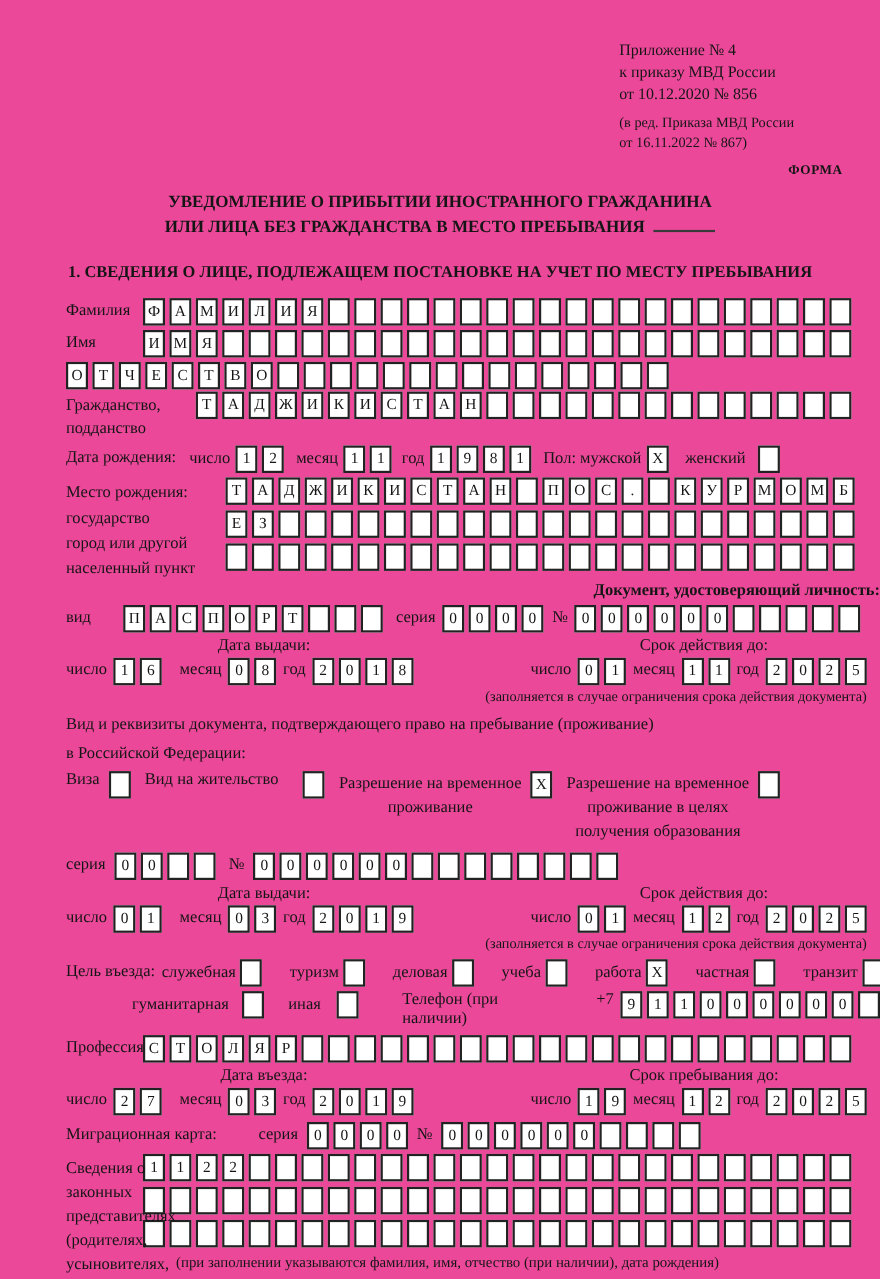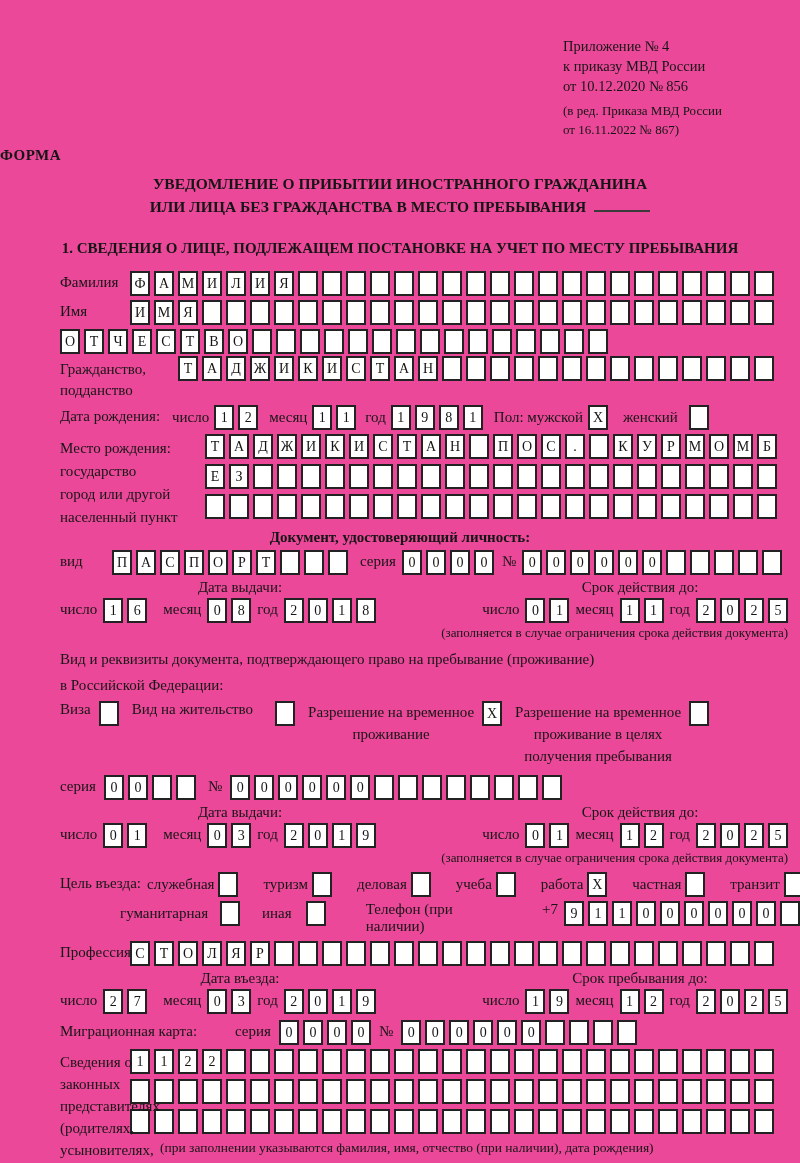--- a/index.html
+++ b/index.html
@@ -8,41 +8,41 @@
     width:800px; height:1163px;
     font-family:"Liberation Serif","DejaVu Serif",serif;
     color:#151515; font-size:15px;
   }
   .page { position:relative; width:800px; height:1163px; overflow:hidden; background:#ec4899; }
 
   
   .top-area { position:relative; height:172px; }
   .hdr { position:absolute; left:563px; top:36px; font-size:14.5px; line-height:20px; white-space:nowrap; }
   .hdr-sub { margin-top:5px; font-size:13px; line-height:19px; }
-  .forma { position:absolute; left:0; top:147px; width:766px; font-weight:bold; font-size:15px; letter-spacing:0.5px; }
+  .forma { position:absolute; left:0; top:147px; width:766px; text-align:right; font-weight:bold; font-size:12px; letter-spacing:0.5px; }
 
   .title { text-align:center; font-weight:bold; font-size:15.5px; line-height:23px; }
   .uline { display:inline-block; width:56px; height:13px; border-bottom:2px solid #3a3a3a; margin-left:8px; }
 
   .sec-heading { margin-top:22px; text-align:center; font-weight:bold; font-size:15px; }
 
   .form-body { margin-top:14px; }
   .row { display:flex; align-items:flex-start; margin:0 0 4px 60px; }
   .lbl { flex:none; padding-top:3px; }
   .cells { display:flex; gap:4px; flex:none; }
   .cell {
     width:20px; height:25px; flex:none;
     border:2px solid #222; text-align:center;
     line-height:21px; font-size:14px; background:#fff;
   }
   .stack .cells { margin-bottom:5px; }
   .ml { line-height:21px; }
   .grp { display:flex; align-items:center; gap:5px; flex:none; }
 
-  .center-bold { text-align:center; font-weight:bold; margin:6px 0 4px 0; font-size:15px; }
+  .center-bold { text-align:right; font-weight:bold; margin:6px 0 4px 0; font-size:15px; }
 
   .dategrid { margin-left:60px; width:728px; }
   .dg-titles { display:flex; font-size:15px; }
   .dg-t1 { width:360px; text-align:center; }
   .dg-t2 { width:290px; margin-left:75px; text-align:center; }
   .dg-vals { display:flex; margin-top:2px; }
   .dg-left { width:360px; display:flex; gap:6px; }
   .dg-right { margin-left:75px; display:flex; gap:6px; }
   .dg-note { text-align:right; font-size:13px; margin-top:2px; }
 
@@ -443,21 +443,21 @@
           <span>проживание</span>
         </span>
         <span class="cells">
             <span class="cell">X</span>
           </span>
       </div>
       <div class="permit">
         <span class="ctr">
           <span>Разрешение на временное</span><br>
           <span>проживание в целях</span><br>
-          <span>получения пребывания</span>
+          <span>получения образования</span>
         </span>
         <span class="cells">
             <span class="cell"></span>
           </span>
       </div>
     </div>
 
     <div class="row">
       <div class="lbl" style="margin-right:8px;">серия</div>
       <div class="cells">

